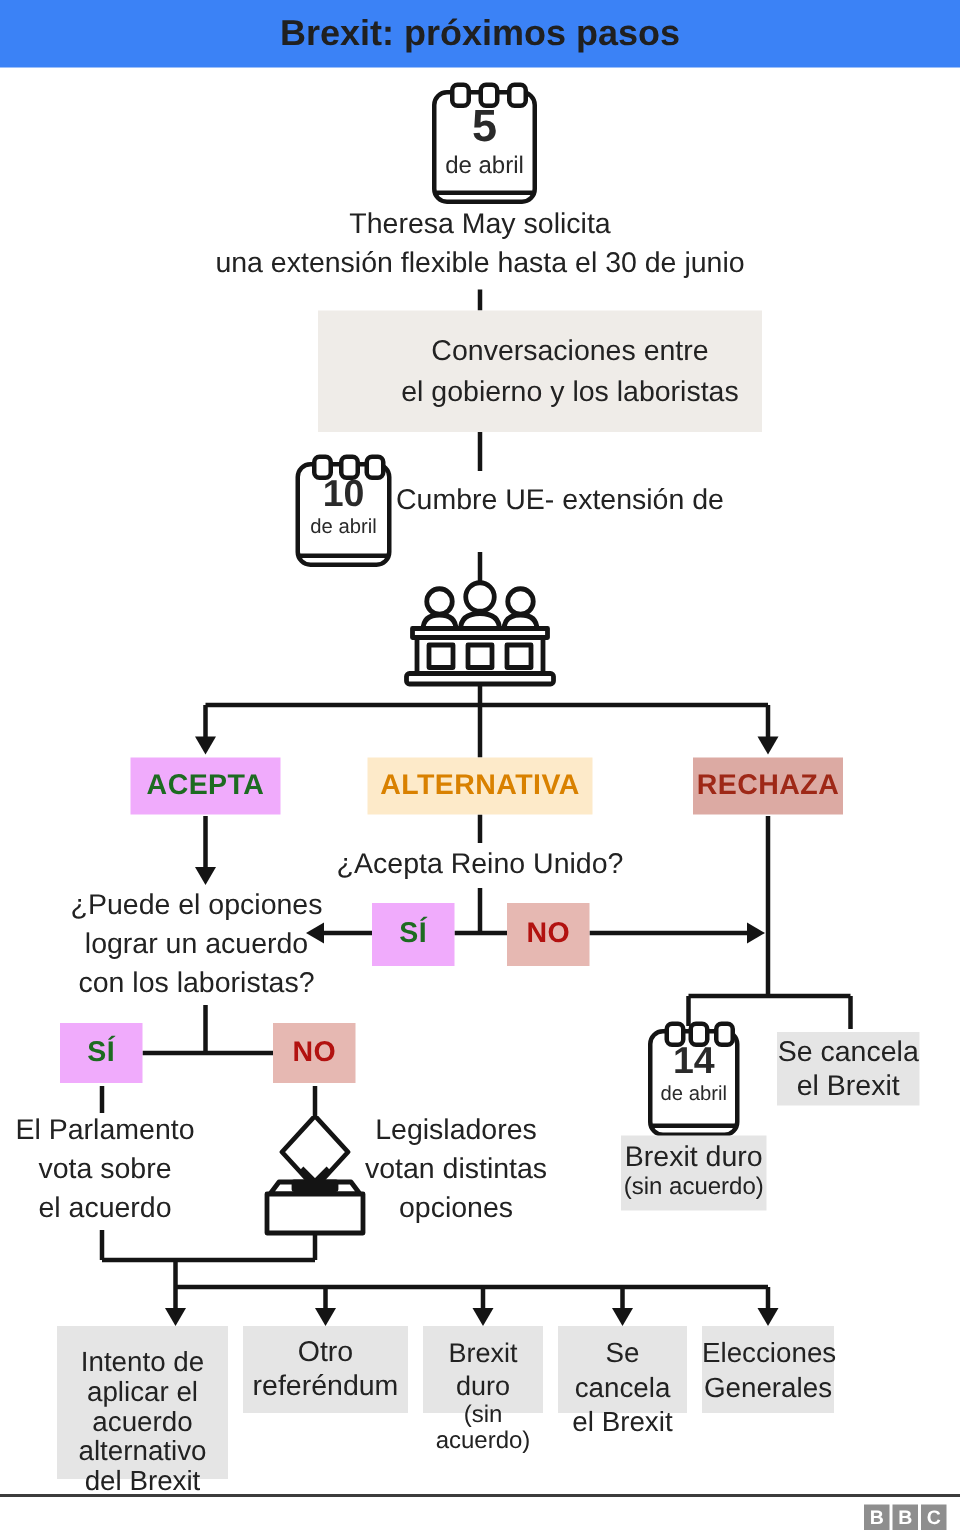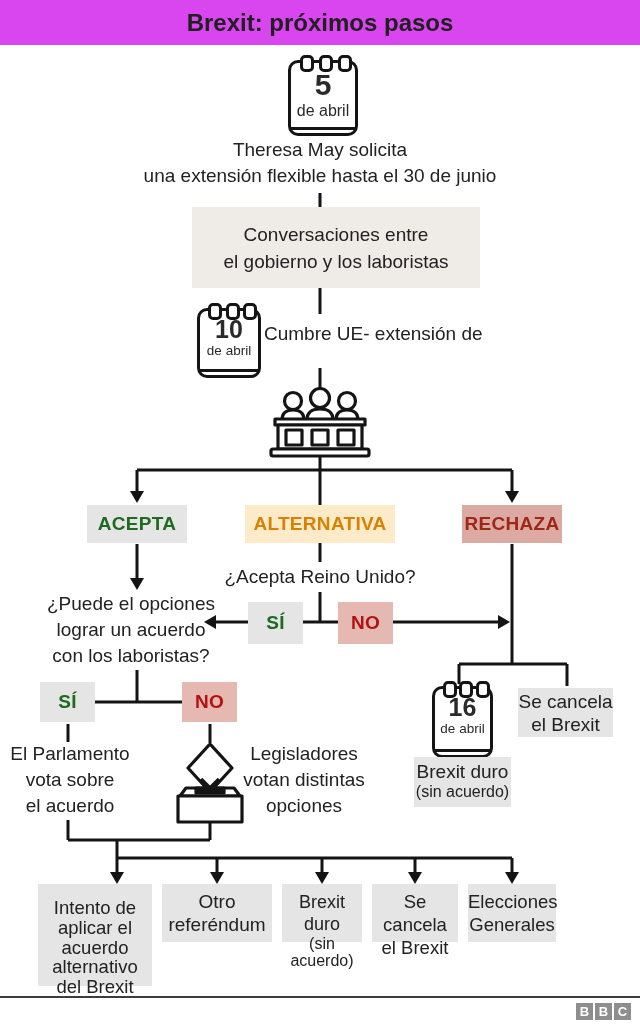--- a/index.html
+++ b/index.html
@@ -2,41 +2,41 @@
 <html><head>
 <meta charset="utf-8">
 <style>
   html,body{margin:0;padding:0;background:#fff;}
   .stage{
     position:relative;width:640px;height:1026px;background:#fff;overflow:hidden;
     font-family:"Liberation Sans",sans-serif;color:#222;
   }
   .abs{position:absolute;}
   
-  .header-bar{left:0;top:0;width:640px;height:45px;background:#d946ef;}
+  .header-bar{left:0;top:0;width:640px;height:45px;background:#3b82f6;}
   .page-title{width:640px;text-align:center;line-height:45px;font-size:24px;font-weight:bold;color:#202020;}
   
   .lines{left:0;top:0;width:640px;height:1026px;pointer-events:none;z-index:1;}
   
   .txt{font-size:19px;line-height:26px;text-align:center;color:#222;z-index:2;}
   .txt.left{text-align:left;}
   
   .cal{border:3.5px solid #141414;border-radius:10px;background:#fff;text-align:center;z-index:2;}
   .cal .ring{position:absolute;top:-8px;width:8px;height:11px;border:3px solid #141414;border-radius:5px;background:#fff;}
   .cal .r1{left:14%;} .cal .r2{left:44%;} .cal .r3{left:74%;}
   .cal-day{font-weight:bold;color:#2a2a2a;}
   .cal-month{color:#2a2a2a;}
   .cal-foot{position:absolute;left:0;right:0;bottom:3px;border-top:3px solid #141414;}
   .cal-lg .cal-day{font-size:30px;line-height:34px;margin-top:5px;}
   .cal-lg .cal-month{font-size:16px;line-height:18px;}
   .cal-sm .cal-day{font-size:25px;line-height:28px;margin-top:4px;}
   .cal-sm .cal-month{font-size:13.5px;line-height:15px;}
   
   .badge{display:flex;align-items:center;justify-content:center;font-weight:bold;font-size:19px;z-index:2;letter-spacing:.3px;}
-  .badge.green{background:#e5e5e5;color:#1d6b21;text-align:center;}
+  .badge.green{background:#f0abfc;color:#1d6b21;text-align:center;}
   .badge.orange{background:#fdeac9;color:#d98100;}
   .badge.rose{background:#dcaaa3;color:#9e2817;}
   .badge.red{background:#e6b8b2;color:#b21210;}
   
   .graybox{background:#efece8;text-align:center;z-index:2;}
   .bluebox{background:#e5e5e5;text-align:center;z-index:2;color:#222;}
   .small-line{font-size:16px;line-height:17px;display:block;}
   
   .divider{left:0;top:996px;width:640px;height:2px;background:#3c3c3c;}
   .bbc-logo{right:9px;top:1003px;display:flex;gap:2px;z-index:2;}
@@ -87,21 +87,21 @@
     <div class="cal-day">5</div>
     <div class="cal-month">de abril</div>
     <div class="cal-foot"></div>
   </div>
 
   <div class="abs txt" style="left:60px;top:137px;width:520px;">
     <div>Theresa May solicita</div>
     <div>una extensión flexible hasta el 30 de junio</div>
   </div>
 
-  <div class="abs graybox" style="left:192px;top:207px;width:288px;height:81px;">
+  <div class="abs graybox" style="left:212px;top:207px;width:256px;height:81px;padding-left:40px;">
     <div class="txt" style="position:relative;top:14px;line-height:27px;">
       <div>Conversaciones entre</div>
       <div>el gobierno y los laboristas</div>
     </div>
   </div>
 
   <div class="abs cal cal-sm" style="left:197px;top:308px;width:58px;height:64px;">
     <span class="ring r1"></span>
     <span class="ring r2"></span>
     <span class="ring r3"></span>
@@ -168,21 +168,21 @@
   <div class="abs txt" style="left:242px;top:741px;width:124px;">
     <div>Legisladores</div>
     <div>votan distintas</div>
     <div>opciones</div>
   </div>
 
   <div class="abs cal cal-sm" style="left:432px;top:686px;width:55px;height:66px;">
     <span class="ring r1"></span>
     <span class="ring r2"></span>
     <span class="ring r3"></span>
-    <div class="cal-day">16</div>
+    <div class="cal-day">14</div>
     <div class="cal-month">de abril</div>
     <div class="cal-foot"></div>
   </div>
 
   <div class="abs bluebox" style="left:518px;top:688px;width:95px;height:49px;">
     <div class="txt" style="line-height:23px;position:relative;top:2px;">
       <div>Se cancela</div>
       <div>el Brexit</div>
     </div>
   </div>

